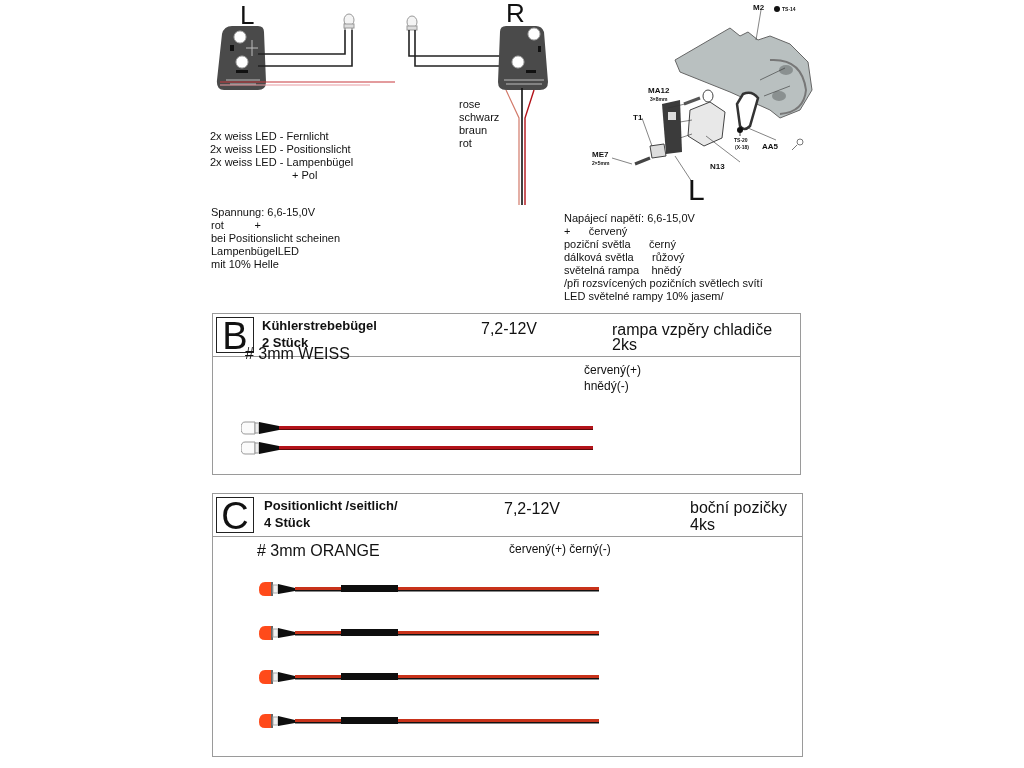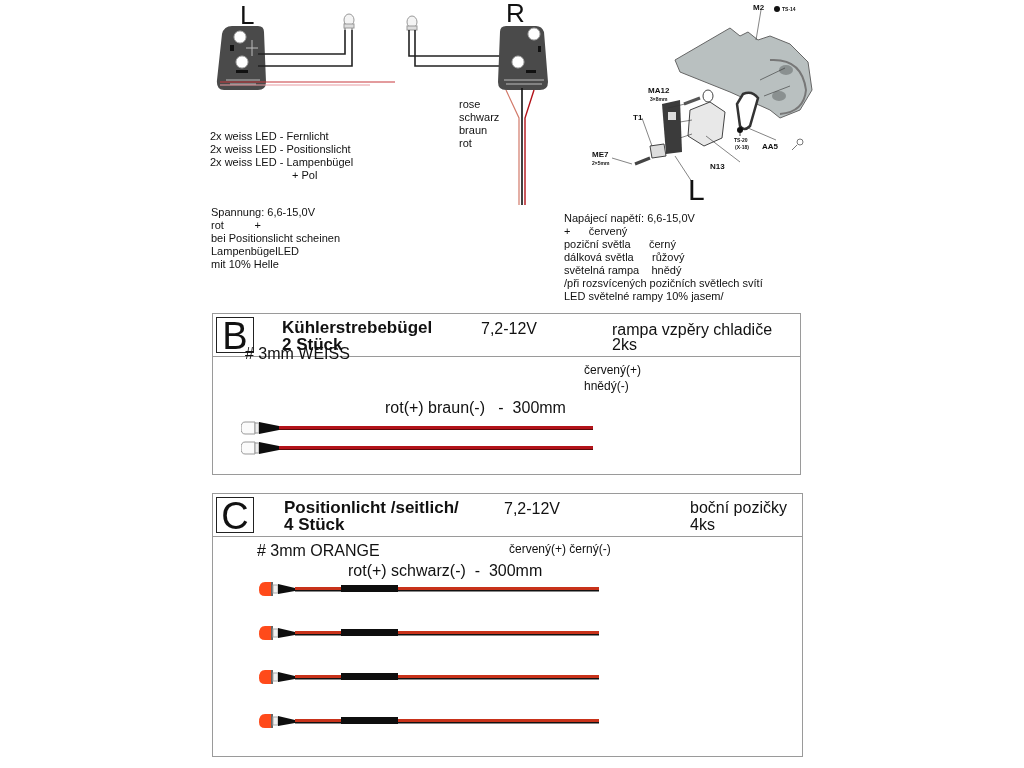--- a/index.html
+++ b/index.html
@@ -6,21 +6,21 @@
     body {
       width: 1024px; height: 768px; position: relative; overflow: hidden;
       background: #ffffff; color: #111;
       font-family: "Liberation Sans", sans-serif;
     }
     .abs { position: absolute; }
     .t { position: absolute; white-space: nowrap; line-height: 1.2; }
     .big-letter { font-size: 26px; font-weight: normal; }
     .s11 { font-size: 11px; }
     .s12 { font-size: 12px; }
-    .s15 { font-size: 17px; margin-left: 20px; }
+    .s15 { font-size: 13px; }
     .s16 { font-size: 16px; }
     .bold { font-weight: bold; }
     .lines div { height: 13px; }
     .box {
       position: absolute; border: 1px solid #9a9a9a; background: #fff;
       box-sizing: border-box;
     }
     .box-head {
       position: absolute; left: 0; right: 0; top: 0; height: 42px;
       border-bottom: 1px solid #9a9a9a;
@@ -169,21 +169,20 @@
     <div class="letter-cell">B</div>
     <div class="t s15 bold" style="left:49px;top:4px;">Kühlerstrebebügel</div>
     <div class="t s15 bold" style="left:49px;top:21px;text-align:right;">2 Stück</div>
     <div class="t s16" style="left:268px;top:5px;">7,2-12V</div>
     <div class="t s16" style="left:399px;top:6px;">rampa vzpěry chladiče</div>
     <div class="t s16" style="left:399px;top:21px;">2ks</div>
   </div>
   <div class="t s16" style="left:32px;top:30px;"># 3mm WEISS</div>
   <div class="t s12" style="left:371px;top:49px;">červený(+)</div>
   <div class="t s12" style="left:371px;top:65px;">hnědý(-)</div>
-  <div class="t s16" style="left:172px;top:84px;white-space:pre;">rot(+) braun(-)   -  300mm</div>
 
   <svg class="abs" style="left:28px;top:104px;" width="360" height="40">
     <g>
       <path d="M4 4 Q0 4 0 10 Q0 16 4 16 L14 16 L14 4 Z" fill="#fbfbfb" stroke="#999"></path>
       <rect x="14" y="5" width="4" height="10" fill="#eee" stroke="#999"></rect>
       <path d="M18 4 L38 8 L38 12 L18 16 Z" fill="#0e0e0e"></path>
       <rect x="38" y="8" width="314" height="4" fill="#b3131a"></rect>
       <rect x="38" y="11" width="314" height="1" fill="#5a0a0a"></rect>
     </g>
     <g transform="translate(0,20)">
@@ -200,21 +199,20 @@
   <div class="box-head">
     <div class="letter-cell">C</div>
     <div class="t s15 bold" style="left:51px;top:4px;">Positionlicht /seitlich/</div>
     <div class="t s15 bold" style="left:51px;top:21px;">4 Stück</div>
     <div class="t s16" style="left:291px;top:5px;">7,2-12V</div>
     <div class="t s16" style="left:477px;top:4px;">boční pozičky</div>
     <div class="t s16" style="left:477px;top:21px;">4ks</div>
   </div>
   <div class="t s16" style="left:44px;top:47px;"># 3mm ORANGE</div>
   <div class="t s12" style="left:296px;top:48px;">červený(+) černý(-)</div>
-  <div class="t s16" style="left:135px;top:67px;white-space:pre;">rot(+) schwarz(-)  -  300mm</div>
 
   <svg class="abs" style="left:46px;top:86px;" width="350" height="160">
     <defs>
       <g id="orange-led">
         <path d="M6 2 Q0 2 0 10 Q0 16 6 16 L12 16 L12 2 Z" fill="#ff4a1a"></path>
         <rect x="12" y="2" width="2" height="14" fill="#666"></rect>
         <rect x="14" y="5" width="5" height="8" fill="#f1f1f1" stroke="#aaa"></rect>
         <path d="M19 4 L36 8 L36 11 L19 14 Z" fill="#0e0e0e"></path>
         <rect x="36" y="7" width="304" height="3" fill="#c8321a"></rect>
         <rect x="36" y="10" width="304" height="1.5" fill="#111"></rect>

